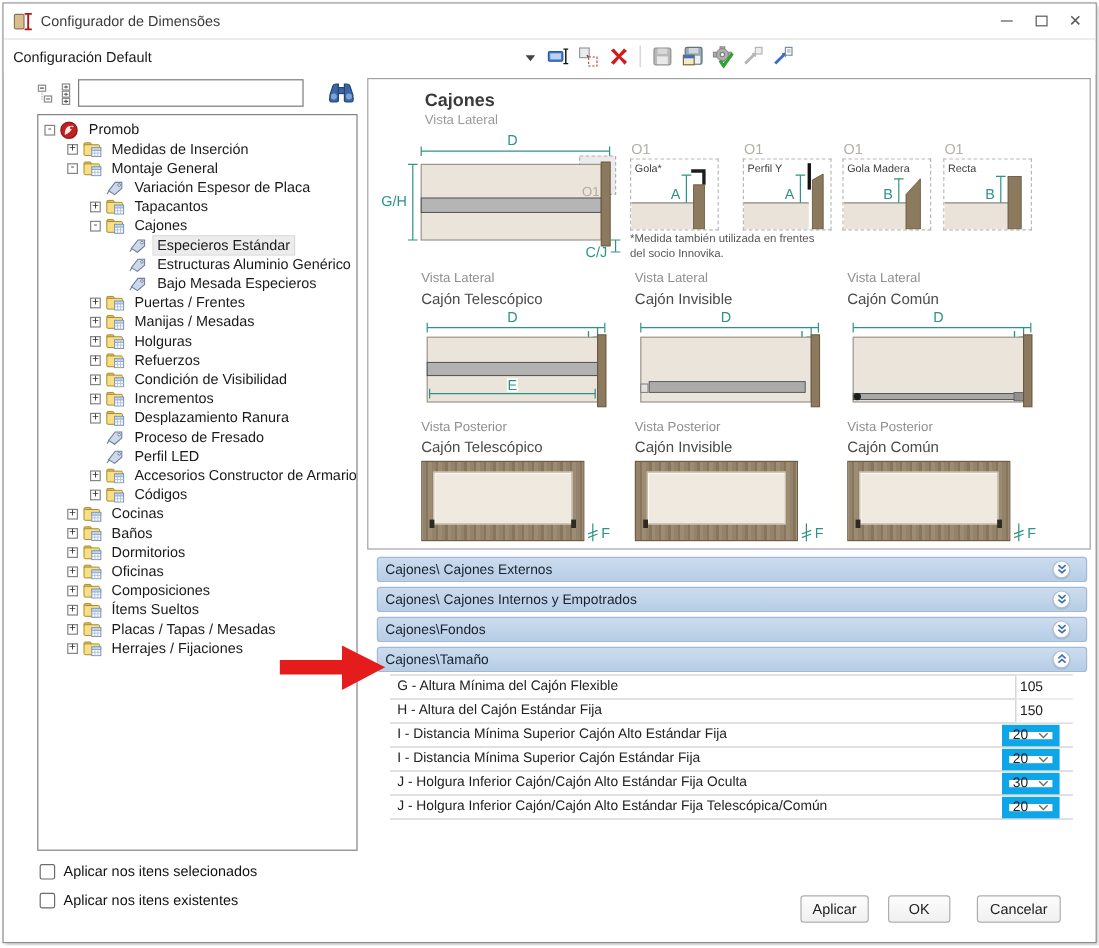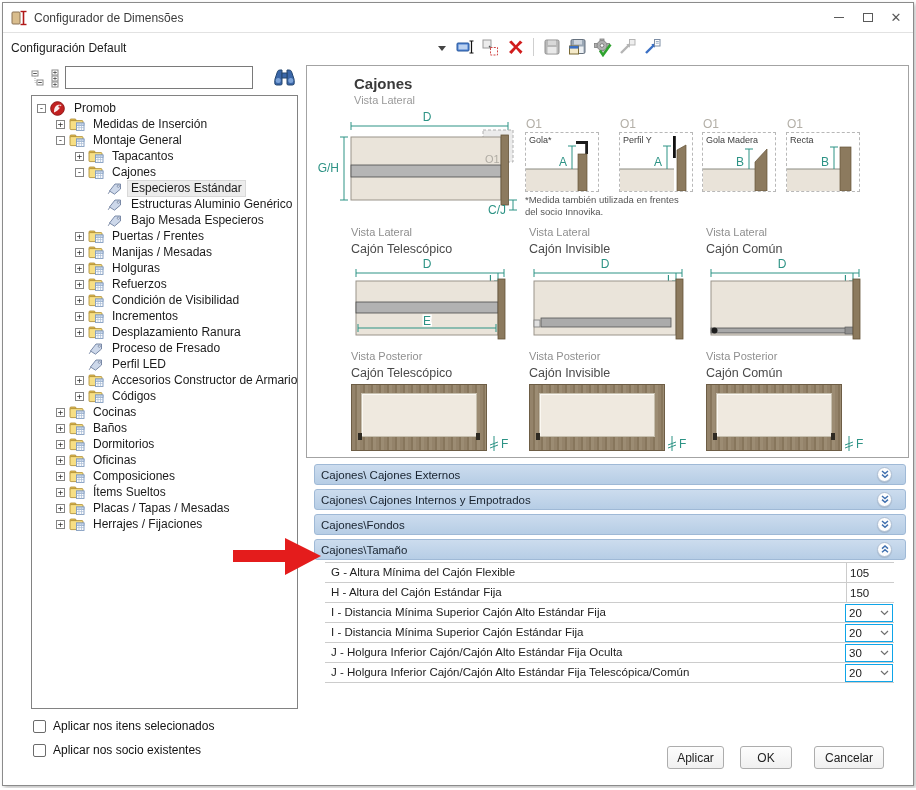--- a/index.html
+++ b/index.html
@@ -67,21 +67,21 @@
   .section-bar{position:absolute;left:311px;width:592px;height:21px;background:linear-gradient(#ccdcee,#b6cde5);
     border:1px solid #9fb9d6;border-radius:3px;display:flex;align-items:center;cursor:default;}
   .section-label{font-size:11.5px;color:#18222e;padding-left:6px;flex:1;}
   .section-toggle{width:15px;height:15px;border-radius:50%;background:#fdfdfd;border:1px solid #aebfd4;
     display:flex;align-items:center;justify-content:center;margin-right:13px;box-shadow:0 1px 1px rgba(0,0,0,.12);}
   
   .props{position:absolute;left:322px;top:559px;width:569px;border-top:1px solid #cccccc;}
   .prop-row{height:20px;display:flex;align-items:center;border-bottom:1px solid #cccccc;}
   .prop-label{flex:1;font-size:11.5px;color:#222;padding-left:6px;line-height:19px;}
   .prop-value{width:48px;height:18px;display:flex;align-items:center;justify-content:space-between;
-    border:1px solid #0ea5e9;background:#fff;padding:0 3px;font-size:11.5px;margin-right:1px;}
+    border:6px solid #0ea5e9;background:#fff;padding:0 3px;font-size:11.5px;margin-right:11px;}
   .prop-value.plain{border:none;border-left:1px solid #cccccc;height:100%;margin-right:0;}
   
   .annotation{position:absolute;left:230px;top:532px;z-index:30;}
   
   .chk-row{position:absolute;left:30px;display:flex;align-items:center;font-size:12px;color:#111;}
   .chk{width:13px;height:13px;border:1px solid #6b6b6b;border-radius:2px;background:#fff;margin-right:7px;flex:none;}
   .footer-btn{position:absolute;top:743px;height:23px;border:1px solid #adadad;border-radius:3px;
     background:linear-gradient(#fdfdfd,#f0f0f0);font-size:12px;color:#222;display:flex;align-items:center;justify-content:center;cursor:default;}
 </style>
 </head>
@@ -248,20 +248,31 @@
             <rect x="1" y="2" width="6" height="3" rx="1" fill="#e8c35a" stroke="#a8862c" stroke-width=".8"></rect>
             <rect x="1" y="3.6" width="13" height="9" rx="1" fill="#f7df85" stroke="#a8862c" stroke-width=".8"></rect>
             <rect x="7.5" y="6" width="7.5" height="7.4" fill="#fff" stroke="#7b97bd" stroke-width=".9"></rect>
             <rect x="7.5" y="6" width="7.5" height="2.3" fill="#cfdcee" stroke="#7b97bd" stroke-width=".7"></rect>
             <path d="M7.5 10.6 h7.5 M10 6 v7.4 M12.5 6 v7.4" stroke="#a8bcd6" stroke-width=".7"></path>
           </svg>
         </span>
     <span class="tree-label">Montaje General</span>
   </div>
       <div class="tree-item" style="padding-left: 43px;">
+    <span class="expander" style="visibility: hidden;"></span>
+    <span class="tree-ic">
+          <svg width="15" height="14" viewBox="0 0 15 14">
+            <path d="M1.2 12.8 L3 10" stroke="#6e7f9e" stroke-width=".9"></path>
+            <polygon points="2.5,10 8,3 13.5,3 13.5,8 7.5,13.2" fill="#cdd8ea" stroke="#6e7f9e" stroke-width=".9"></polygon>
+            <circle cx="11.3" cy="5.2" r="1.1" fill="#fff" stroke="#6e7f9e" stroke-width=".8"></circle>
+          </svg>
+        </span>
+    <span class="tree-label">Variación Espesor de Placa</span>
+  </div>
+      <div class="tree-item" style="padding-left: 43px;">
     <span class="expander">+</span>
     <span class="tree-ic">
           <svg width="16" height="14" viewBox="0 0 16 14">
             <rect x="1" y="2" width="6" height="3" rx="1" fill="#e8c35a" stroke="#a8862c" stroke-width=".8"></rect>
             <rect x="1" y="3.6" width="13" height="9" rx="1" fill="#f7df85" stroke="#a8862c" stroke-width=".8"></rect>
             <rect x="7.5" y="6" width="7.5" height="7.4" fill="#fff" stroke="#7b97bd" stroke-width=".9"></rect>
             <rect x="7.5" y="6" width="7.5" height="2.3" fill="#cfdcee" stroke="#7b97bd" stroke-width=".7"></rect>
             <path d="M7.5 10.6 h7.5 M10 6 v7.4 M12.5 6 v7.4" stroke="#a8bcd6" stroke-width=".7"></path>
           </svg>
         </span>
@@ -840,19 +851,19 @@
   <svg class="annotation" width="90" height="44" viewBox="0 0 90 44">
     <polygon points="0,15 52,15 52,3 88,21 52,40 52,27 0,27" fill="#e41c1c"></polygon>
   </svg>
 
   <div class="chk-row" style="top:716px">
     <span class="chk"></span>
     <span>Aplicar nos itens selecionados</span>
   </div>
   <div class="chk-row" style="top:740px">
     <span class="chk"></span>
-    <span>Aplicar nos socio existentes</span>
+    <span>Aplicar nos itens existentes</span>
   </div>
   <button class="footer-btn" style="left:664px;width:57px">Aplicar</button>
   <button class="footer-btn" style="left:737px;width:52px">OK</button>
   <button class="footer-btn" style="left:811px;width:70px">Cancelar</button>
 
 </div>
 
 </body></html>

